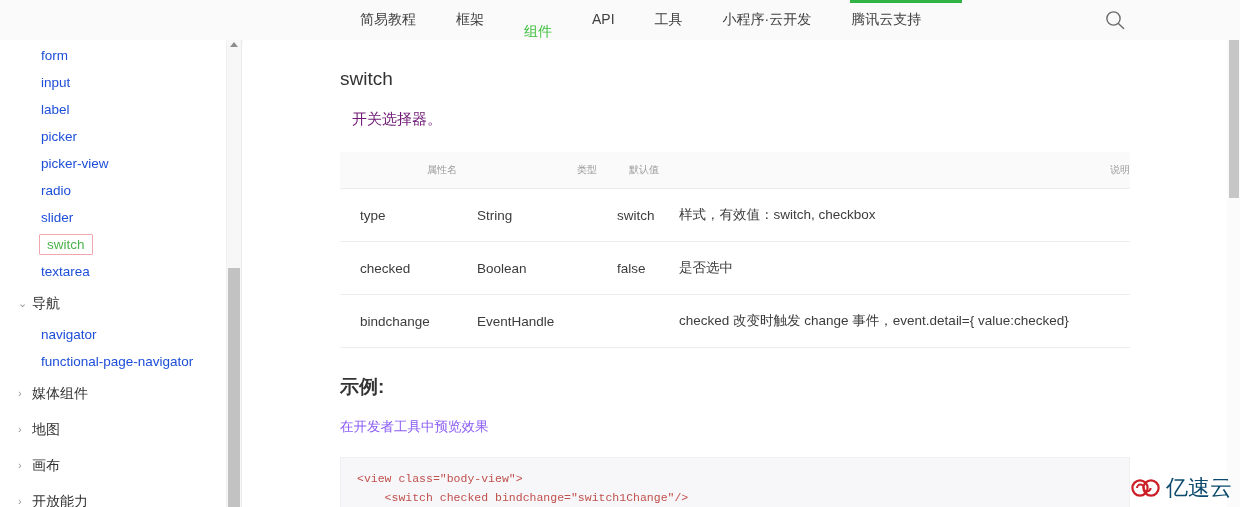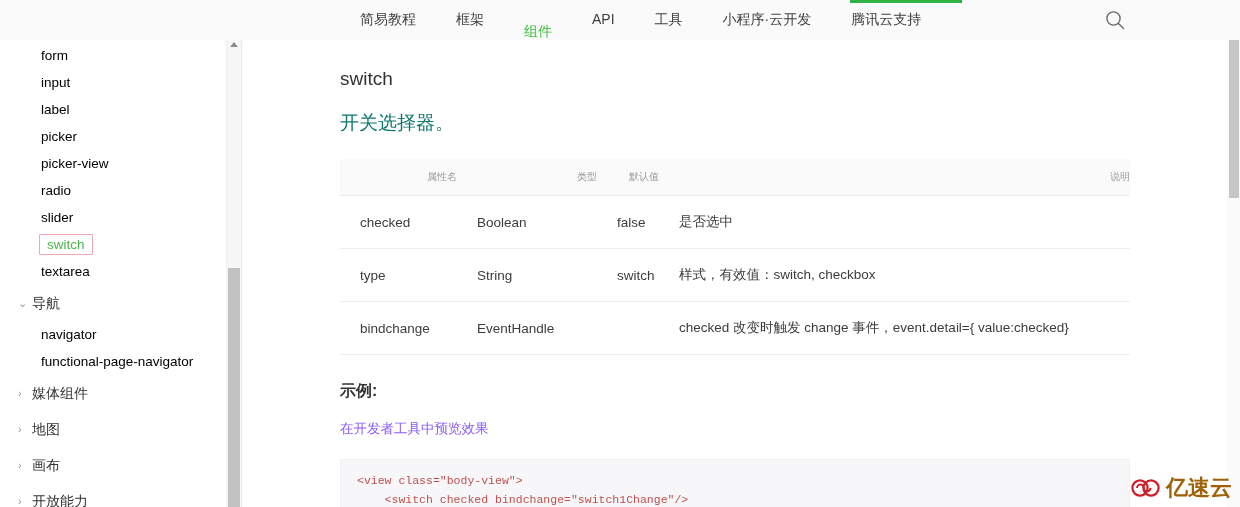--- a/index.html
+++ b/index.html
@@ -75,21 +75,21 @@
     overflow: hidden;
   }
   .side-list {
     position: absolute;
     top: 0; left: 0;
     width: 228px;
     padding-top: 2px;
   }
   .side-leaf {
     font-size: 13.5px;
-    color: #000000;
+    color: #1d4ed8;
     padding: 5px 0 5px 41px;
     line-height: 17px;
     cursor: pointer;
     white-space: nowrap;
   }
   .side-leaf.sel {
     display: inline-block;
     color: #4cb24c;
     border: 1px solid #f2a6ae;
     padding: 2px 7px;
@@ -199,23 +199,23 @@
     top: 0;
     width: 790px;
   }
   .doc-title {
     font-size: 19px;
     font-weight: normal;
     color: #333;
     margin: 28px 0 0 0;
   }
   .doc-desc {
-    font-size: 19px;
-    color: #0f766e;
-    margin: 20px 0 0 0;
+    font-size: 15px;
+    color: #701a75;
+    margin: 20px 0 0 12px;
   }
 
   table.attr {
     margin-top: 23px;
     border-collapse: collapse;
     width: 790px;
     table-layout: fixed;
   }
   table.attr th {
     background: #fafafa;
@@ -232,21 +232,21 @@
     padding: 17px 0 17px 20px;
     border-bottom: 1px solid #ededed;
     vertical-align: middle;
   }
   .col-a { width: 117px; }
   .col-b { width: 140px; }
   .col-c { width: 62px; }
   .col-d { width: auto; }
 
   .ex-title {
-    font-size: 16px;
+    font-size: 19px;
     font-weight: bold;
     color: #333;
     margin: 26px 0 0 0;
   }
   .ex-link {
     display: inline-block;
     font-size: 13.5px;
     color: #8b5cf6;
     margin: 18px 0 0 0;
     text-decoration: none;
@@ -271,22 +271,22 @@
     position: absolute;
     right: 8px;
     bottom: 2px;
     height: 34px;
     display: flex;
     align-items: center;
     gap: 5px;
   }
   .wm-text {
     font-size: 22px;
-    font-weight: bold;
-    color: #a16207;
+    font-weight: normal;
+    color: #0c4a6e;
     letter-spacing: 0px;
     line-height: 24px;
   }
 </style>
 </head>
 <body>
 
 <div class="header">
   <div class="progress-bar"></div>
 
@@ -371,30 +371,30 @@
       <thead>
         <tr>
           <th>属性名</th>
           <th>类型</th>
           <th>默认值</th>
           <th>说明</th>
         </tr>
       </thead>
       <tbody>
         <tr>
+          <td>type</td>
+          <td>String</td>
+          <td>switch</td>
+          <td>样式，有效值：switch, checkbox</td>
+        </tr>
+        <tr>
           <td>checked</td>
           <td>Boolean</td>
           <td>false</td>
           <td>是否选中</td>
-        </tr>
-        <tr>
-          <td>type</td>
-          <td>String</td>
-          <td>switch</td>
-          <td>样式，有效值：switch, checkbox</td>
         </tr>
         <tr>
           <td>bindchange</td>
           <td>EventHandle</td>
           <td></td>
           <td>checked 改变时触发 change 事件，event.detail={ value:checked}</td>
         </tr>
       </tbody>
     </table>
 

